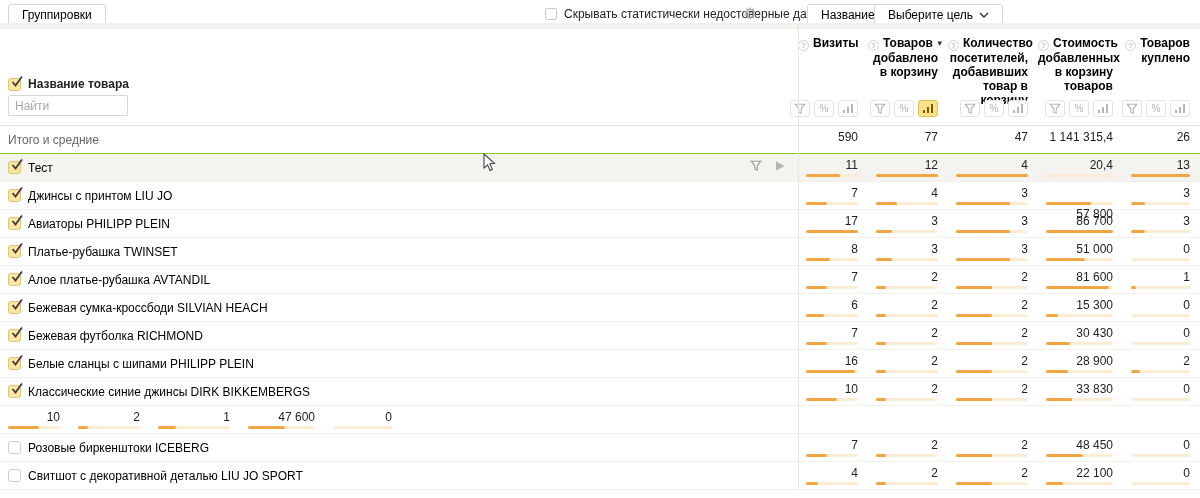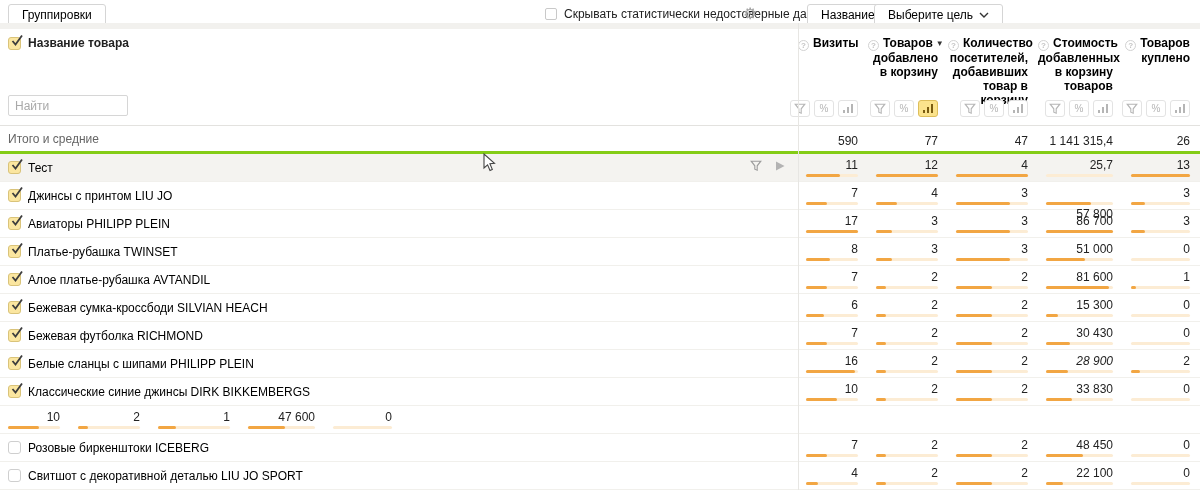--- a/index.html
+++ b/index.html
@@ -16,21 +16,21 @@
   #btn-goal { left:874px; display:flex; align-items:center; gap:6px; }
   #hide-wrap { position:absolute; left:545px; top:7px; display:flex; align-items:center; gap:7px; }
   .cb-plain { width:12px; height:12px; border:1px solid #c9c9c9; border-radius:2px; background:#fff; }
   #gear { position:absolute; left:743px; top:4px; font-size:16px; color:#a6a6a6; }
   #gray-band { position:absolute; left:0; top:23px; width:1200px; height:6px; background:#f2f1ee; }
   #vline { position:absolute; left:798px; top:23px; width:1px; height:467px; background:#e7e6e3; z-index:6; }
 
   
   #table { position:absolute; left:0; top:29px; width:1200px; }
   #thead { display:flex; height:97px; border-bottom:1px solid #e3e2df; position:relative; }
-  #thead-left { width:798px; position:relative; }
+  #thead-left { width:798px; position:relative;margin-top:41px; }
   #name-header { position:absolute; left:8px; top:7px; display:flex; align-items:center; gap:7px; font-weight:bold; }
   #search-input { position:absolute; left:8px; bottom:9px; width:120px; height:21px;
                   border:1px solid #d6d6d6; border-radius:2px; padding:0 6px; font-size:12px;
                   font-family:"Liberation Sans", sans-serif; color:#333; }
   #search-input::placeholder { color:#a9a9a9; }
 
   .mcol { position:relative; height:97px; }
   .hlines { text-align:right; padding:7px 10px 0 0; font-weight:bold; color:#000; }
   .hline { line-height:14px; white-space:nowrap; }
   .help { display:inline-block; width:11px; height:11px; border:1px solid #d2d2d2; border-radius:50%;
@@ -38,21 +38,21 @@
           margin-right:4px; vertical-align:-1px; }
   .sort-arrow { font-size:8px; color:#333; margin-left:3px; vertical-align:1px; }
   .icongroup { position:absolute; bottom:9px; right:10px; display:flex; gap:4px; }
   .icon-btn { width:20px; height:17px; border:1px solid #e3e3e3; border-radius:3px; background:#fff;
               display:flex; align-items:center; justify-content:center; cursor:pointer;
               color:#b5b5b5; font-size:10px; }
   .icon-btn.active { background:var(--active-btn-bg); border-color:var(--active-btn-border); color:#7a5c10; }
 
   .trow { display:flex; height:28px; border-bottom:1px solid #f1f0ec; position:relative; }
   .trow.hover { background:var(--hover-row-bg); }
-  #totals-row { height:28px; border-bottom:3px solid #84cc16;align-items:center; }
+  #totals-row { height:28px; border-bottom:1px solid #84cc16; }
   .name-cell { width:798px; position:relative; display:flex; align-items:center; padding-left:8px; gap:7px; }
   .row-label { color:#000; }
   #totals-label { color:#666; }
   .vcell { position:relative; }
   .num { display:block; text-align:right; padding:4px 10px 0 0; color:#222; }
   .bar-track { position:absolute; left:8px; right:10px; bottom:4px; height:3px;
                background:var(--bar-track); border-radius:2px; }
   .bar-fill { position:absolute; left:8px; bottom:4px; height:3px;
               background:var(--bar-fill); border-radius:2px; }
 
@@ -264,21 +264,21 @@
             <span class="num">12</span>
             <div class="bar-track"></div>
             <div class="bar-fill" style="width: calc(100% - 18px);"></div>
           </div>
           <div class="vcell" style="width: 90px;">
             <span class="num">4</span>
             <div class="bar-track"></div>
             <div class="bar-fill" style="width: calc(100% - 18px);"></div>
           </div>
           <div class="vcell" style="width: 85px;">
-            <span class="num">25,7</span>
+            <span class="num">20,4</span>
             <div class="bar-track"></div>
           </div>
           <div class="vcell" style="width: 77px;">
             <span class="num">13</span>
             <div class="bar-track"></div>
             <div class="bar-fill" style="width: calc(100% - 18px);"></div>
           </div>
         </div>
         <div class="trow">
           <div class="name-cell">
@@ -504,21 +504,21 @@
           <div class="vcell" style="width: 80px;">
             <span class="num">2</span>
             <div class="bar-track"></div>
             <div class="bar-fill" style="width: calc(16.7% - 3.006px);"></div>
           </div>
           <div class="vcell" style="width: 90px;">
             <span class="num">2</span>
             <div class="bar-track"></div>
             <div class="bar-fill" style="width: calc(50% - 9px);"></div>
           </div>
-          <div class="vcell" style="width: 85px; font-style: italic;">
+          <div class="vcell" style="width: 85px;">
             <span class="num">28 900</span>
             <div class="bar-track"></div>
             <div class="bar-fill" style="width: calc(33.3% - 5.994px);"></div>
           </div>
           <div class="vcell" style="width: 77px;">
             <span class="num">2</span>
             <div class="bar-track"></div>
             <div class="bar-fill" style="width: calc(15.4% - 2.772px);"></div>
           </div>
         </div>

